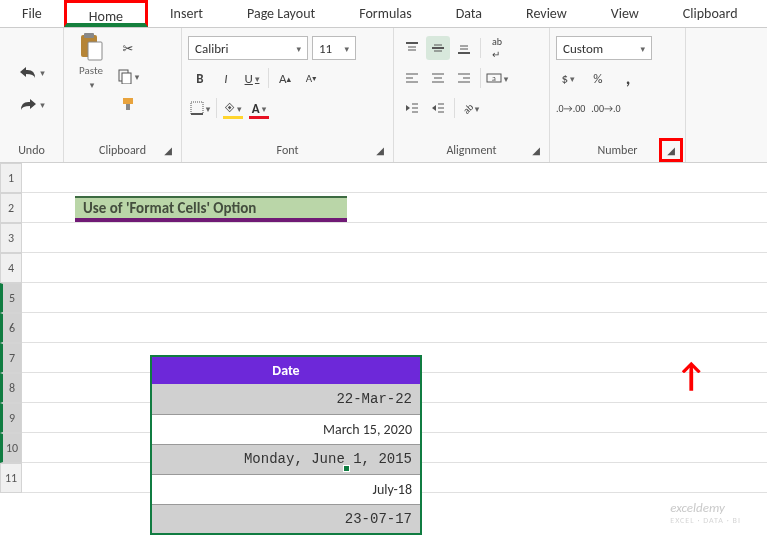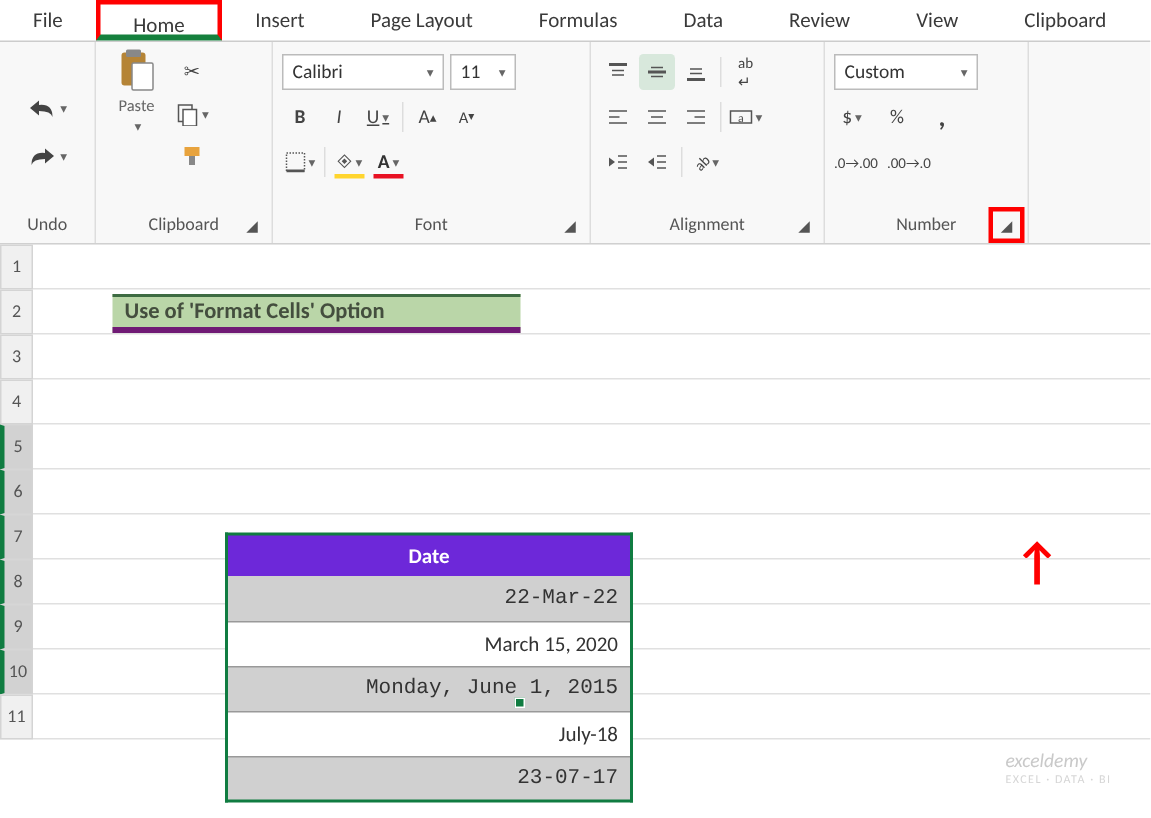--- a/index.html
+++ b/index.html
@@ -16,21 +16,21 @@
 .group-label { display: flex; justify-content: center; align-items: center; gap: 6px; font-size: 12px; color: #555; height: 20px; position: relative; }
 .launcher { width: 14px; height: 14px; font-size: 10px; color: #555; display: inline-flex; align-items: center; justify-content: center; position: absolute; right: 0; }
 .launcher.boxed { border: 3px solid #ff0000; width:24px; height:24px; right:-4px; bottom:-2px;}
 
 .btn { display: inline-flex; align-items: center; justify-content: center; min-width: 24px; height: 24px; cursor: pointer; border-radius: 3px; color:#444; }
 .vcol { display: flex; flex-direction: column; gap: 4px; }
 .big-btn { width: 42px; height: 54px; display:flex; flex-direction:column; align-items:center; justify-content:flex-end; font-size:11px; color:#666; gap:2px; }
 .sep-v { width:1px; background:#ddd; margin:0 2px; height:70px; align-self:center;}
 
 .dd { border: 1px solid #bbb; background: #fff; display:flex; align-items:center; padding: 2px 6px; font-size:13px; justify-content:space-between; }
-.font-name { width: 108px; height:24px; }
+.font-name { width: 120px; height:24px; }
 .font-size { width: 44px; height:24px; }
 .num-format { width: 96px; height:24px; }
 
 .sheet { position: relative; }
 .rowhead-col { position:absolute; left:0; top:0; width:22px; }
 .rowhead { height:30px; border:1px solid #d4d4d4; background:#f0f0f0; font-size:12px; text-align:center; display:flex; align-items:center; justify-content:center; color:#555;}
 .rowhead.sel { background:#d2d2d2; border-left:3px solid #107c41;}
 .grid { margin-left:22px; }
 .grid-row { height:30px; border-bottom:1px solid #e0e0e0; }
 

